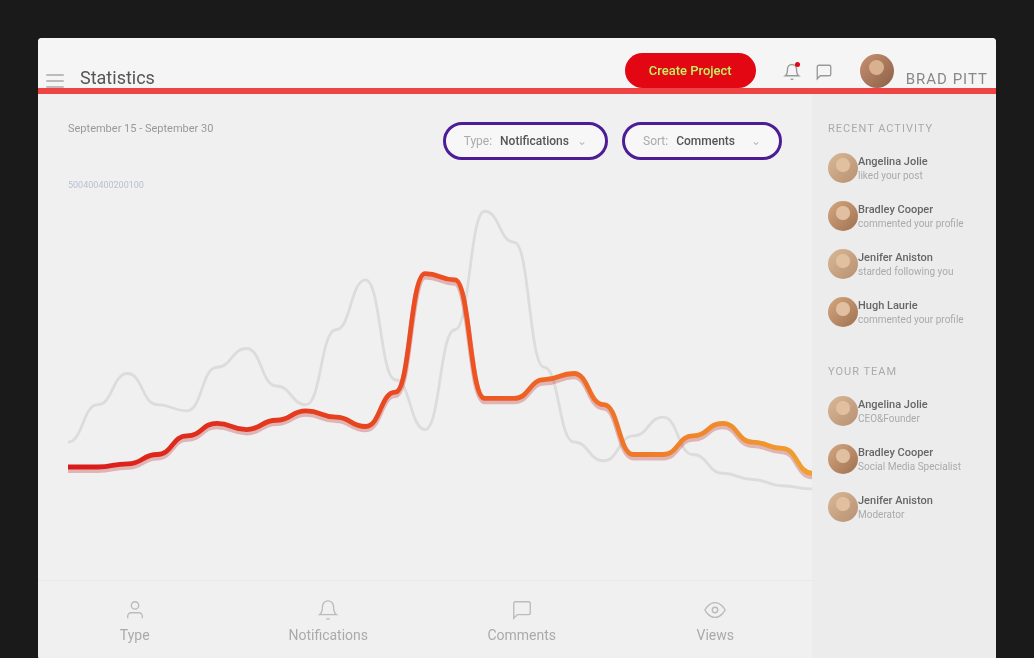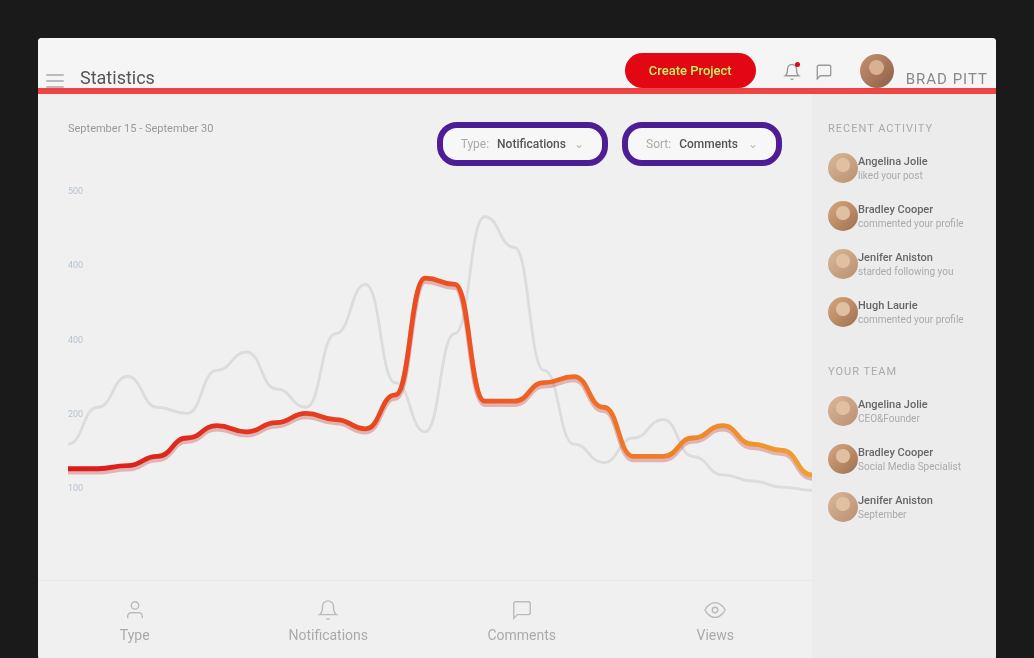--- a/index.html
+++ b/index.html
@@ -16,26 +16,26 @@
 .icon-btn .dot{position:absolute;top:6px;right:8px;width:5px;height:5px;background:#e30613;border-radius:50%}
 .avatar{width:34px;height:34px;border-radius:50%;background:linear-gradient(135deg,#c89070,#8b6048);margin-left:20px;margin-right:12px;position:relative;overflow:hidden}
 .avatar::after{content:"";position:absolute;top:18%;left:28%;width:44%;height:44%;background:#d9b090;border-radius:50%}
 .username{font-size:15px;color:#888;letter-spacing:1px}
 .body{flex:1;display:flex;overflow:hidden}
 .main{flex:1;display:flex;flex-direction:column;padding:28px 0 0 0;position:relative}
 .main-header{display:flex;align-items:flex-start;padding:0 30px;margin-bottom:20px}
 .main-header-left h1{font-size:28px;color:#444;font-weight:400;margin-bottom:4px}
 .main-header-left .daterange{font-size:11px;color:#999}
 .filters{margin-left:auto;display:flex;gap:14px}
-.pill{border:6px solid #4c1d95;background:#f7f7f7;border-radius:20px;padding:9px 18px;font-size:12px;color:#888;display:flex;align-items:center;gap:8px;cursor:pointer;min-width:160px}
+.pill{border:3px solid #4c1d95;background:#f7f7f7;border-radius:20px;padding:9px 18px;font-size:12px;color:#888;display:flex;align-items:center;gap:8px;cursor:pointer;min-width:160px}
 .pill .label{color:#aaa}
 .pill .value{color:#555;font-weight:500}
 .pill .chev{margin-left:auto;color:#bbb}
 .chart-wrap{flex:1;position:relative;padding-left:30px}
-.yaxis{position:absolute;left:30px;top:0;height:78%;display:flex;flex-direction:column;justify-content:space-between;font-size:9px;color:#b8c0d0}
+.yaxis{position:absolute;left:30px;top:0;height:78%;display:flex;flex-direction:row;justify-content:space-between;font-size:9px;color:#b8c0d0}
 .chart-svg{width:100%;height:78%;display:block}
 .bottom-tabs{height:80px;display:flex;border-top:1px solid #e8e8e8}
 .btab{flex:1;display:flex;flex-direction:column;align-items:center;justify-content:center;gap:6px;color:#aaa;cursor:pointer;font-size:14px}
 .btab svg{width:22px;height:22px;stroke:#bbb;fill:none;stroke-width:1.5}
 .sidebar{width:184px;background:#ececec;padding:28px 16px;overflow-y:auto}
 .side-section-title{font-size:11px;color:#aaa;letter-spacing:1px;margin-bottom:18px}
 .activity-item,.team-item{display:flex;align-items:center;margin-bottom:18px}
 .mini-avatar{width:30px;height:30px;border-radius:50%;flex-shrink:0;background:linear-gradient(135deg,#d4a880,#a07050);position:relative;overflow:hidden}
 .mini-avatar::after{content:"";position:absolute;top:18%;left:28%;width:44%;height:44%;background:#e0c0a0;border-radius:50%}
 .mini-avatar.f{background:linear-gradient(135deg,#d8b898,#b89070)}
@@ -192,20 +192,20 @@
               <div class="mini-avatar"></div>
               <div class="team-text">
                 <div class="name">Bradley Cooper</div>
                 <div class="role">Social Media Specialist</div>
               </div>
             </div>
             <div class="team-item">
               <div class="mini-avatar f"></div>
               <div class="team-text">
                 <div class="name">Jenifer Aniston</div>
-                <div class="role">September</div>
+                <div class="role">Moderator</div>
               </div>
             </div>
           </div>
       </div>
     </div>
   </div>
 </div>
 
 </body></html>

